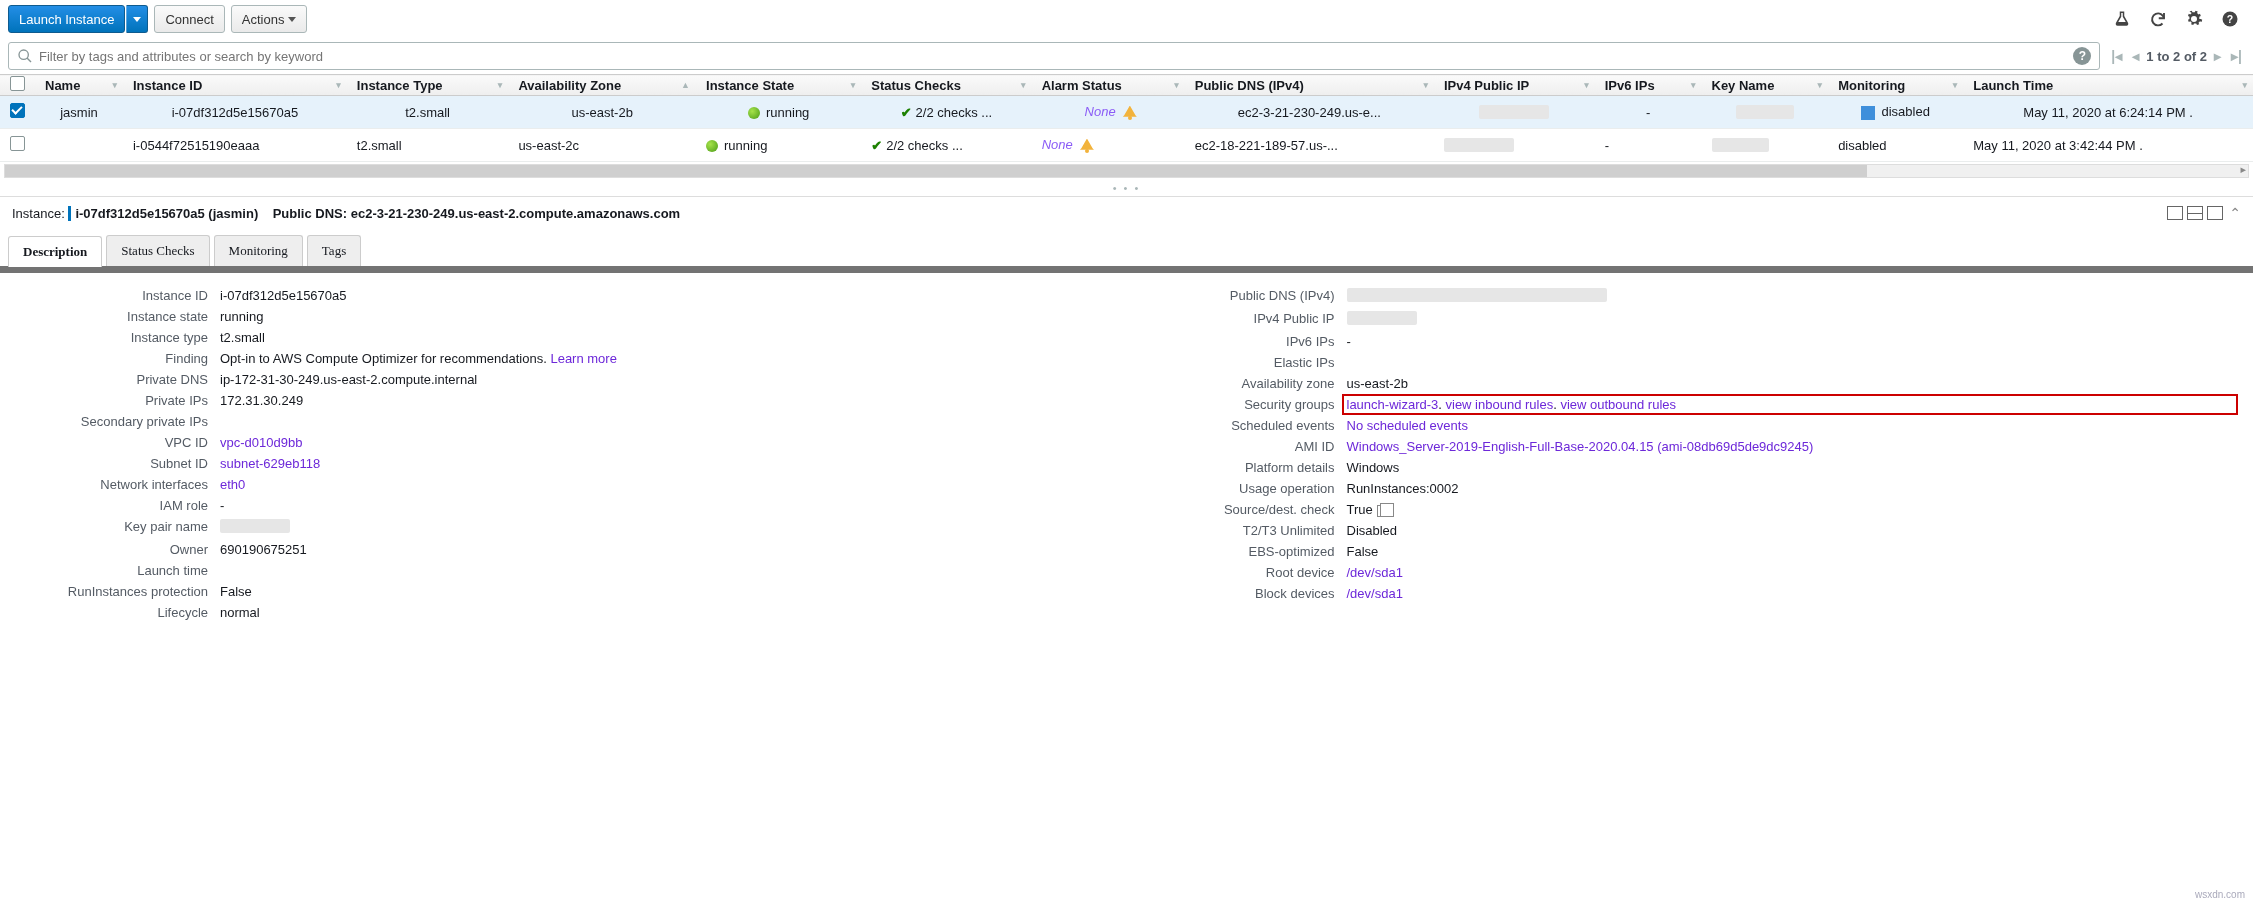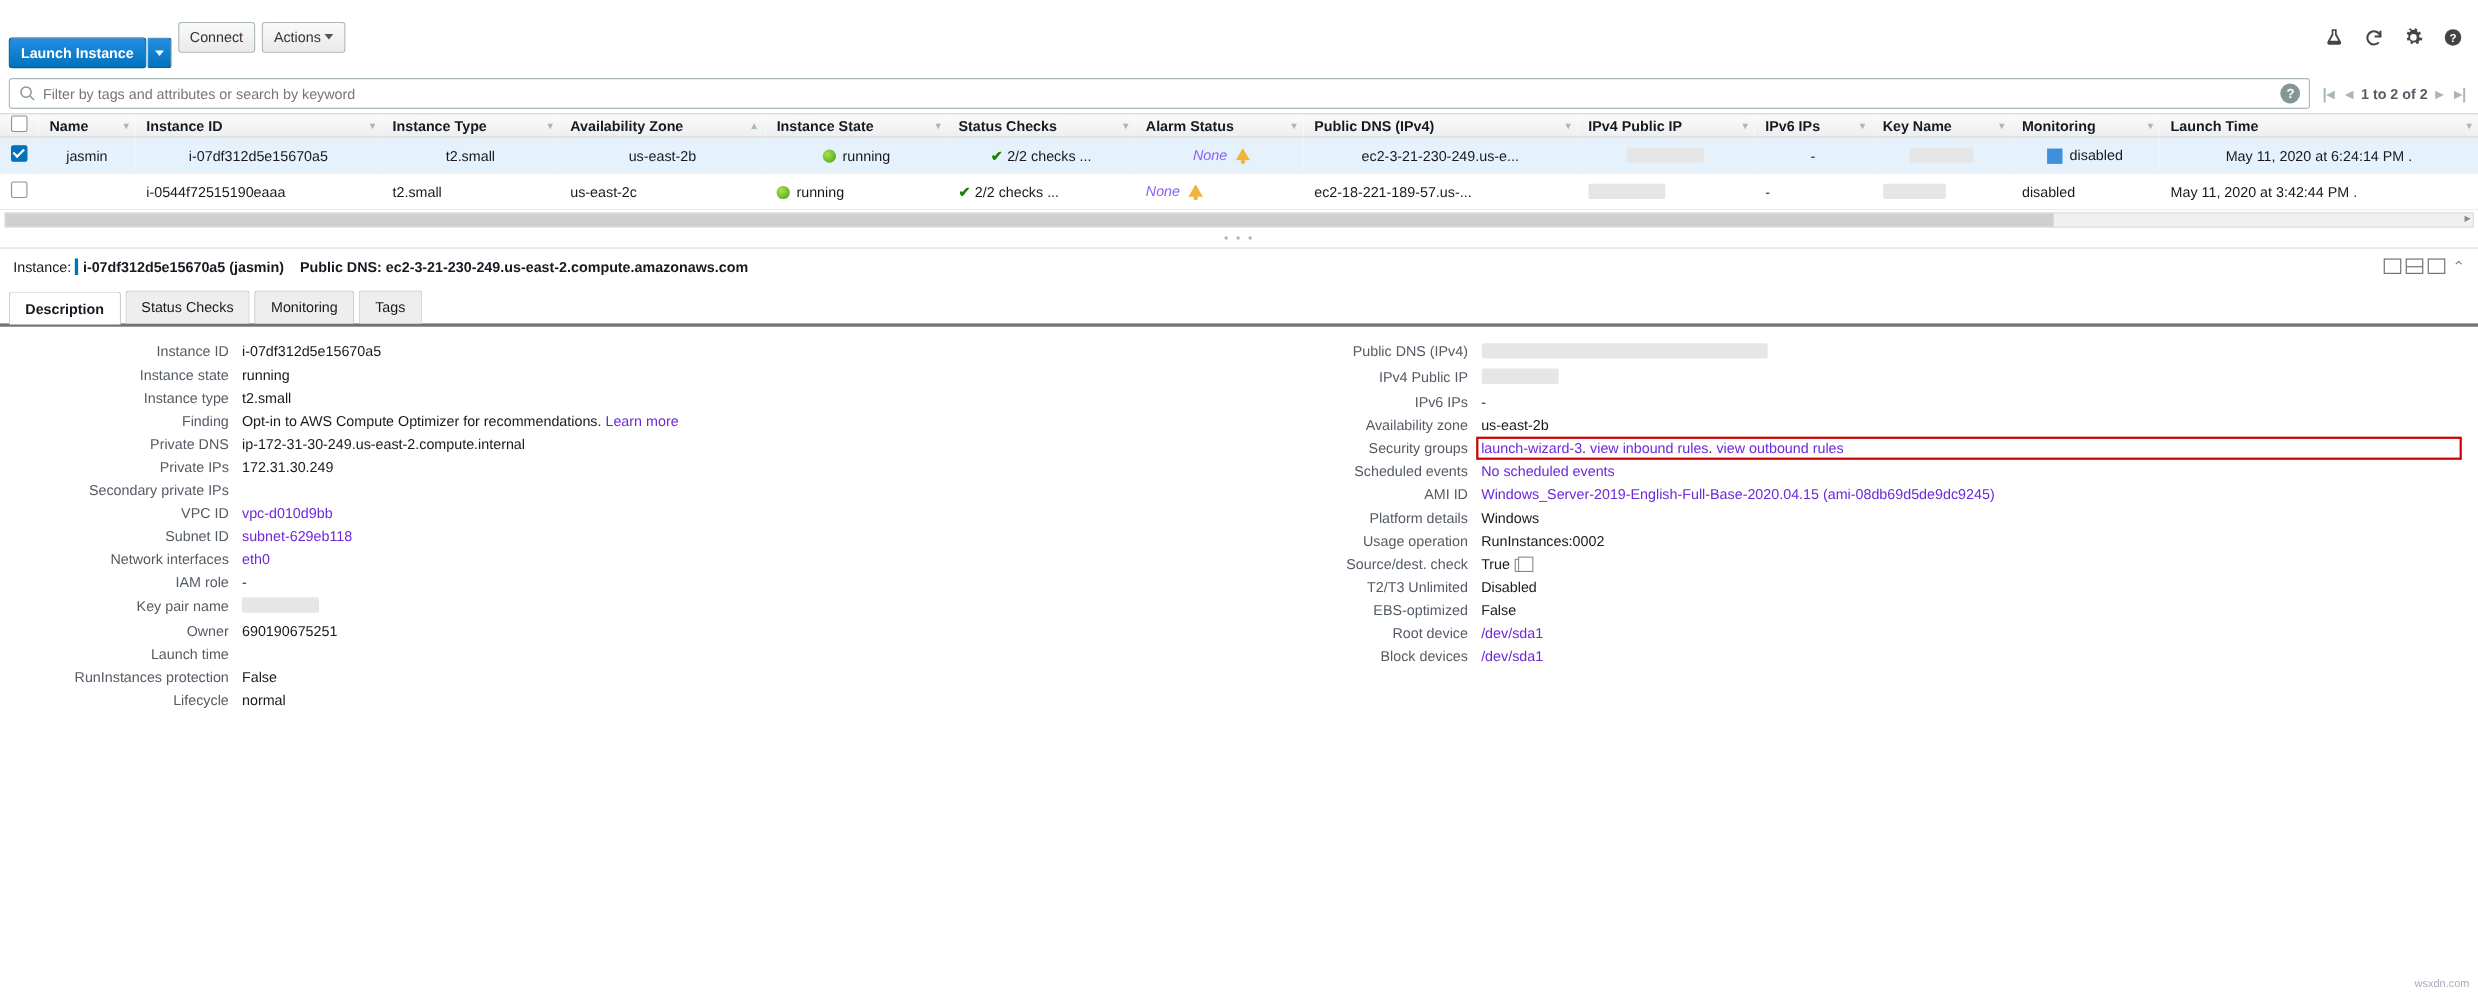--- a/index.html
+++ b/index.html
@@ -1,19 +1,19 @@
 <!DOCTYPE html>
 <html><head>
 <meta charset="utf-8">
 <style>
 * { box-sizing: border-box; margin: 0; padding: 0; }
 body { font-family: "Amazon Ember", "Helvetica Neue", Arial, sans-serif; font-size: 13px; color: #16191f; background: #fff; }
 .toolbar { display: flex; align-items: center; padding: 5px 8px; gap: 6px; }
 .btn { display: inline-flex; align-items: center; padding: 4px 10px; border: 1px solid #aab7b8; background: linear-gradient(#fafafa,#eaeaea); border-radius: 3px; font-size: 13px; cursor: pointer; height: 28px; color: #333; }
-.btn-primary { background: linear-gradient(#238ee6,#0073bb); color: #fff; border-color: #0e5b8f; font-weight: 700; margin-top: 29px; }
+.btn-primary { background: linear-gradient(#238ee6,#0073bb); color: #fff; border-color: #0e5b8f; font-weight: 400; }
 .btn-drop { padding: 4px 6px; border-left: 1px solid rgba(255,255,255,.3); margin-left: -5px; border-radius: 0 3px 3px 0; }
 .caret { display:inline-block; width:0; height:0; border-left:4px solid transparent; border-right:4px solid transparent; border-top:5px solid currentColor; }
 .spacer { flex: 1; }
 .top-icon { width:18px; height:18px; display:flex; align-items:center; justify-content:center; color:#444; margin:0 6px; cursor:pointer; }
 .search-row { display:flex; align-items:center; padding:4px 8px; gap:8px; }
 .search-box { flex:1; display:flex; align-items:center; border:1px solid #aab7b8; border-radius:3px; padding:4px 8px; background:#fff; }
 .search-box input { border:none; outline:none; flex:1; font-size:13px; color:#14532d; }
 .mag { width:16px; height:16px; margin-right:6px; }
 .help-circle { width:18px; height:18px; border-radius:50%; background:#879596; color:#fff; display:flex; align-items:center; justify-content:center; font-size:12px; font-weight:700; margin-left:4px; }
 .pager { display:flex; align-items:center; gap:4px; font-weight:700; color:#545b64; }
@@ -38,21 +38,21 @@
 .hscroll::after{content:"▸";position:absolute;right:2px;top:-2px;color:#888;font-size:11px}
 .hscroll::before{content:"◂";position:absolute;left:2px;top:-2px;color:#888;font-size:11px}
 .splitter{ text-align:center; color:#aab7b8; letter-spacing:2px; font-size:11px; padding:2px 0;}
 .inst-bar { display:flex; align-items:center; padding:8px 12px; border-top:1px solid #ddd; }
 .inst-bar .lbl{font-weight:400;color:#16191f}
 .inst-bar .accent{border-left:3px solid #0073bb; padding-left:4px}
 .inst-bar b{font-weight:700}
 .view-icons{display:flex;gap:4px;margin-right:6px}
 .view-icons span{width:16px;height:14px;border:1px solid #666;display:inline-block;position:relative;cursor:pointer}
 .view-icons span.split::after{content:"";position:absolute;left:0;right:0;top:50%;border-top:1px solid #666}
-.tabs { display:flex; gap:4px; padding:0 8px; border-bottom:3px solid #737373; margin-top:6px;}
+.tabs { display:flex; gap:4px; padding:0 8px; border-bottom:7px solid #737373; margin-top:6px;font-family:Liberation Serif, serif;}
 .tab { padding:7px 14px; border:1px solid #ccc; border-bottom:none; background:#eee; border-radius:3px 3px 0 0; cursor:pointer; font-size:13px;}
 .tab.active{ background:#fff; font-weight:700; position:relative; top:1px;}
 .details { display:flex; padding:12px 20px 40px; gap:40px; }
 .col { flex:1; }
 .kv { display:flex; padding:3px 0; font-size:13px; }
 .kv .k { width:200px; text-align:right; color:#545b64; padding-right:12px; }
 .kv .v { flex:1; color:#16191f; }
 .link { color:#6d28d9; cursor:pointer; }
 .hl-row { border:2px solid #cc0000; padding:1px 3px; margin:-3px -5px; }
 .copy{display:inline-block;width:12px;height:12px;border:1px solid #888;position:relative;margin-left:4px;vertical-align:middle}
@@ -265,20 +265,24 @@
       </div>
       <div class="kv">
         <div class="k">IPv4 Public IP</div>
         <div class="v"><span class="redact" style="min-width: 70px;"></span></div>
       </div>
       <div class="kv">
         <div class="k">IPv6 IPs</div>
         <div class="v">-</div>
       </div>
       <div class="kv">
+        <div class="k">Elastic IPs</div>
+        <div class="v"></div>
+      </div>
+      <div class="kv">
         <div class="k">Availability zone</div>
         <div class="v">us-east-2b</div>
       </div>
       <div class="kv">
         <div class="k">Security groups</div>
         <div class="v hl-row"><span class="link">launch-wizard-3</span>. <span class="link">view inbound rules</span>. <span class="link">view outbound rules</span></div>
       </div>
       <div class="kv">
         <div class="k">Scheduled events</div>
         <div class="v"><span class="link">No scheduled events</span></div>

